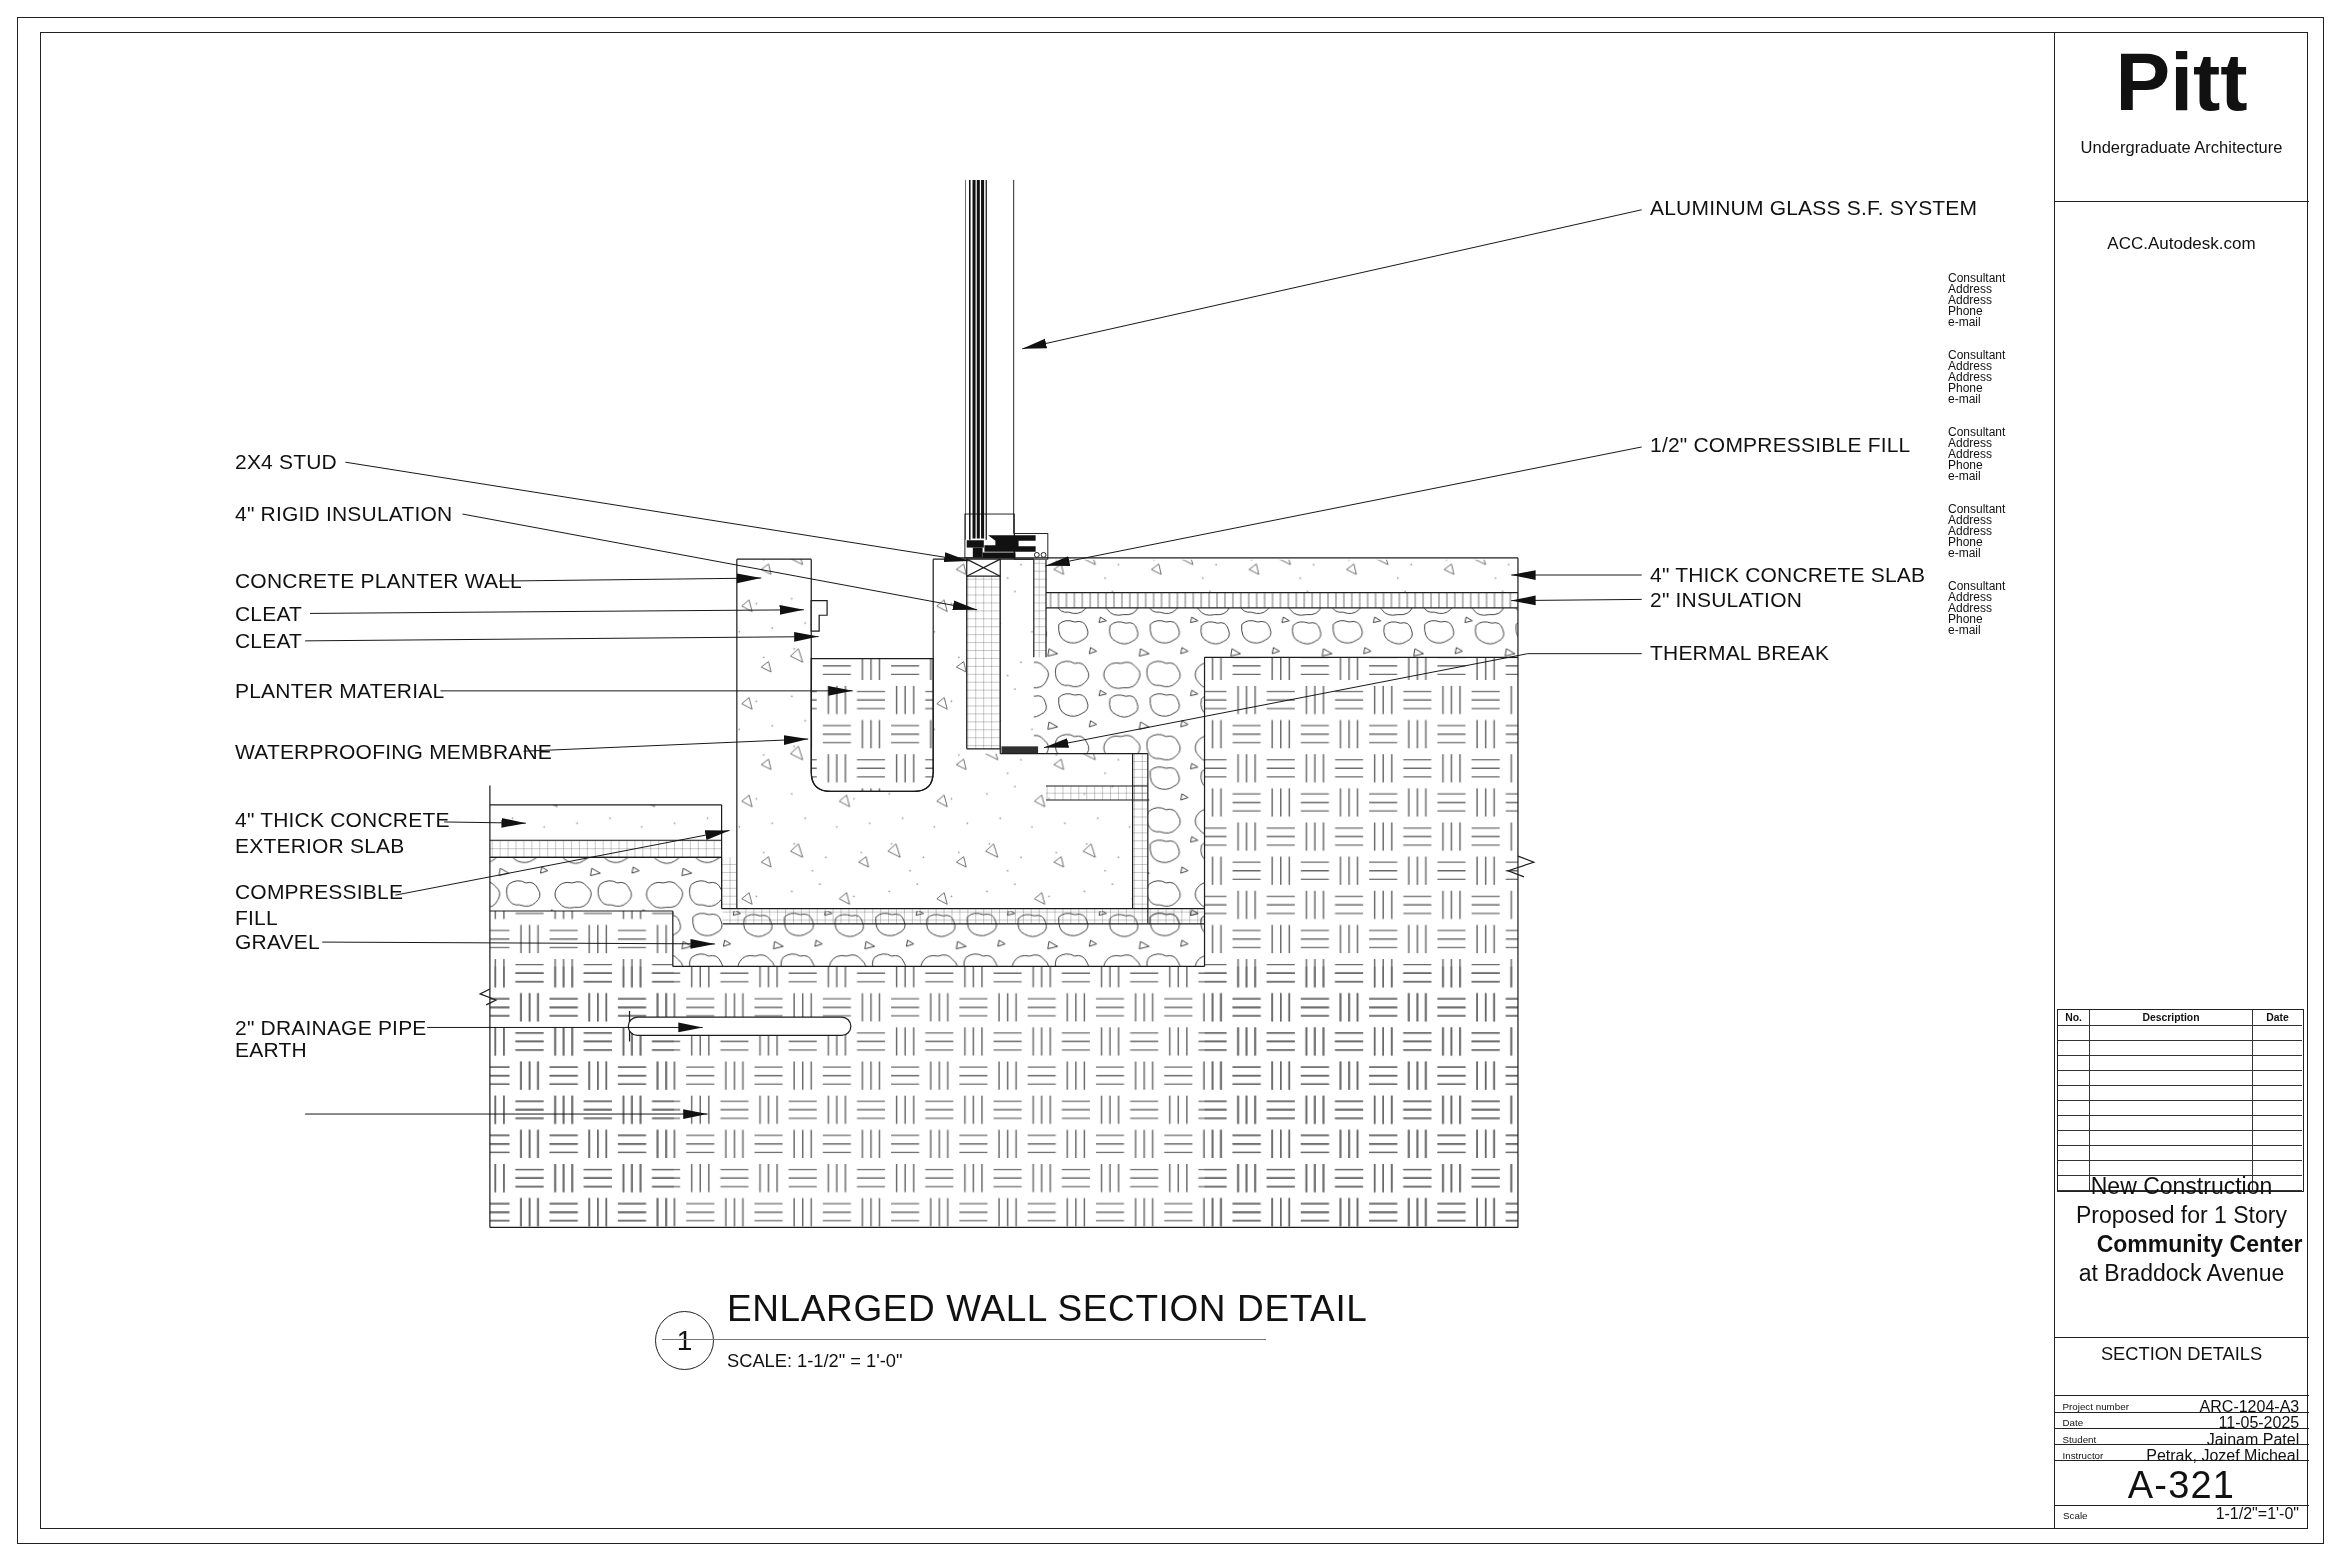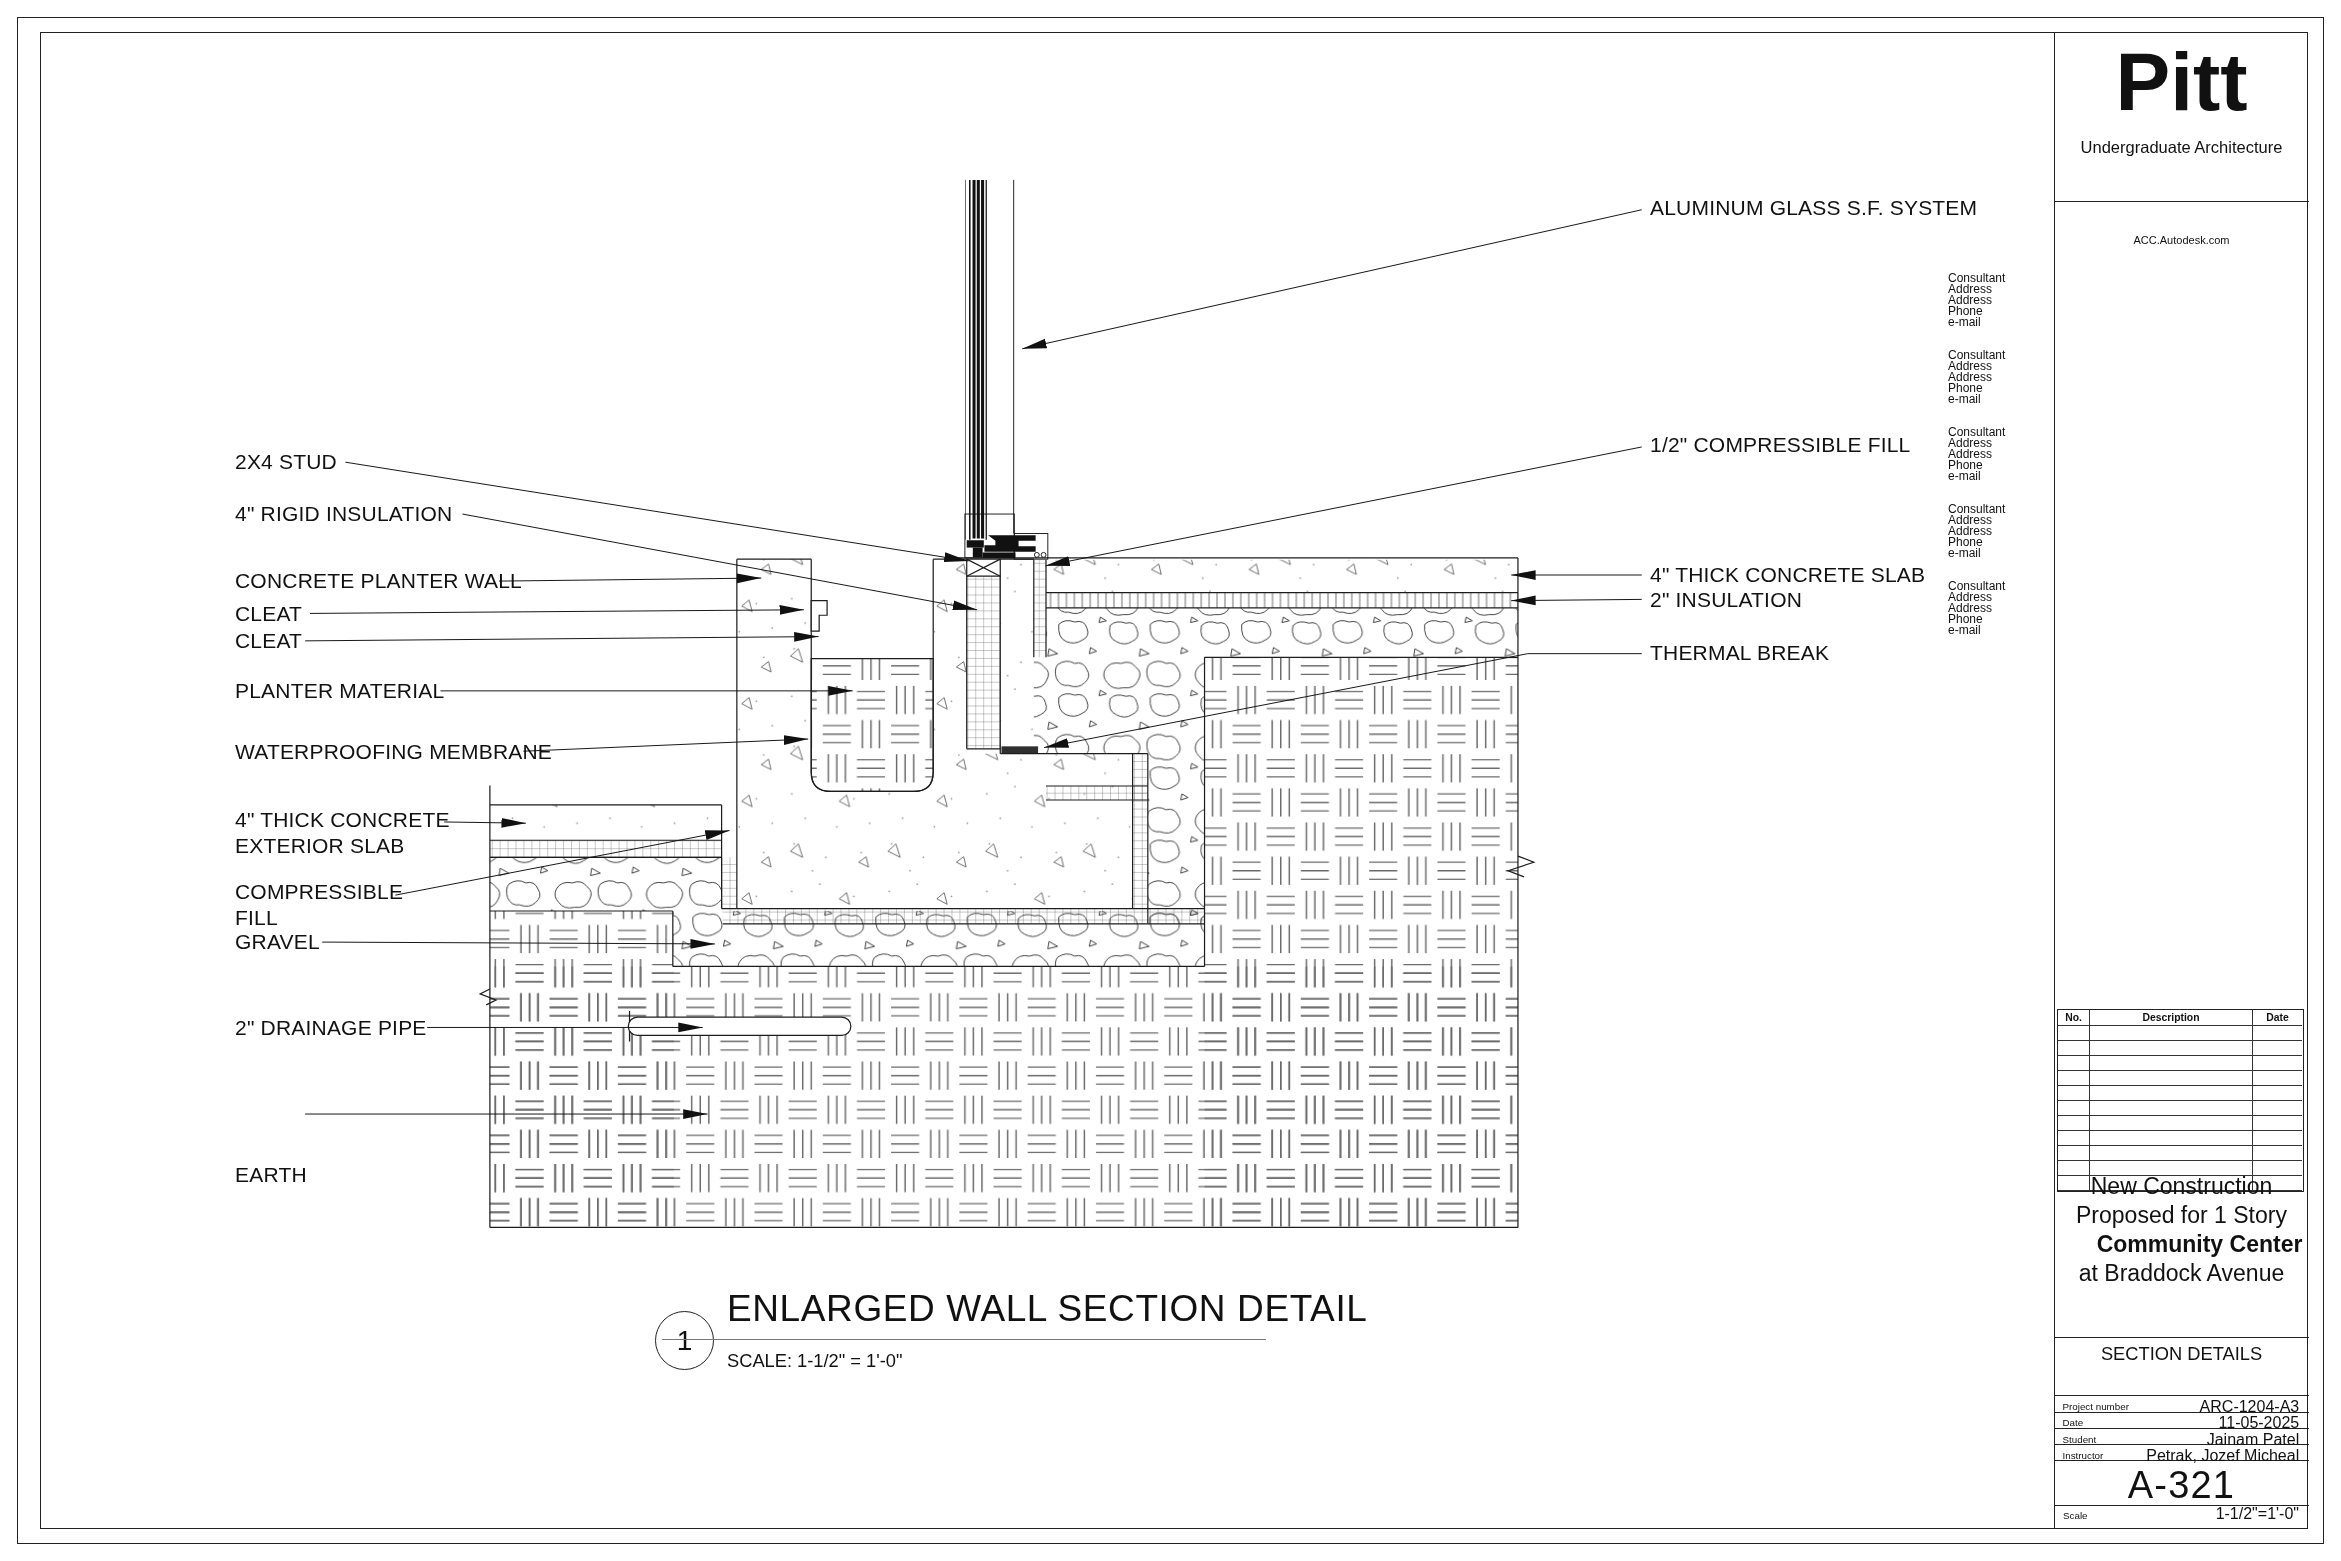--- a/index.html
+++ b/index.html
@@ -4,21 +4,21 @@
 <style>
   html,body{margin:0;padding:0;background:#e8e8e8;}
   .sheet{position:relative;width:2342px;height:1561px;background:#ffffff;
          font-family:"Liberation Sans",sans-serif;color:#111;overflow:hidden;}
   .frame{position:absolute;border:1.2px solid #222;}
   .vline{position:absolute;background:#222;width:1.2px;}
   .hline{position:absolute;background:#222;height:1.2px;}
   .callout{position:absolute;font-size:21px;line-height:25.6px;letter-spacing:0.2px;white-space:pre;}
   .logo{position:absolute;left:2054px;width:255px;text-align:center;font-weight:700;font-size:82px;top:35px;}
   .logo-sub{position:absolute;left:2054px;width:255px;text-align:center;font-size:16.5px;top:138px;}
-  .acc{position:absolute;left:2054px;width:255px;text-align:center;font-size:11px;top:234px;}
+  .acc{position:absolute;left:2054px;width:255px;text-align:center;font-size:17px;top:234px;}
   .consultant-block{position:absolute;left:1948px;font-size:12px;line-height:11px;}
   .consultant-block span{display:block;}
   .rev-table{position:absolute;left:2057px;top:1009px;width:245px;border:1.2px solid #222;
              display:grid;grid-template-columns:32px 163px 49px;}
   .rev-cell{border-right:0.6px solid #333;border-bottom:0.6px solid #333;height:14px;}
   .rev-head{height:15.2px;font-size:10.4px;font-weight:700;text-align:center;line-height:15.2px;}
   .rev-cell:nth-child(3n){border-right:none;}
   .proj-title{position:absolute;left:2054px;width:255px;top:1172px;text-align:center;
               font-size:23px;line-height:29px;}
   .proj-title .bold{font-weight:700;margin-left:36px;}
@@ -175,21 +175,21 @@
       <div class="callout" style="left: 235px; top: 601px;">CLEAT</div>
       <div class="callout" style="left: 235px; top: 628px;">CLEAT</div>
       <div class="callout" style="left: 235px; top: 678px;">PLANTER MATERIAL</div>
       <div class="callout" style="left: 235px; top: 739px;">WATERPROOFING MEMBRANE</div>
       <div class="callout" style="left: 235px; top: 807px;">4" THICK CONCRETE
 EXTERIOR SLAB</div>
       <div class="callout" style="left: 235px; top: 879px;">COMPRESSIBLE
 FILL</div>
       <div class="callout" style="left: 235px; top: 929px;">GRAVEL</div>
       <div class="callout" style="left: 235px; top: 1015px;">2" DRAINAGE PIPE</div>
-      <div class="callout" style="left: 235px; top: 1162px;">EARTH</div>
+      <div class="callout" style="left: 235px; top: 1037px;">EARTH</div>
       <div class="callout" style="left: 1650px; top: 195px;">ALUMINUM GLASS S.F. SYSTEM</div>
       <div class="callout" style="left: 1650px; top: 432px;">1/2" COMPRESSIBLE FILL</div>
       <div class="callout" style="left: 1650px; top: 562px;">4" THICK CONCRETE SLAB</div>
       <div class="callout" style="left: 1650px; top: 587px;">2" INSULATION</div>
       <div class="callout" style="left: 1650px; top: 640px;">THERMAL BREAK</div>
     </div>
 
   <svg width="2342" height="1561" viewBox="0 0 3840 2560">
     <defs>
       <marker id="arr" markerUnits="userSpaceOnUse" markerWidth="42" markerHeight="18" refX="40" refY="9" orient="auto">

